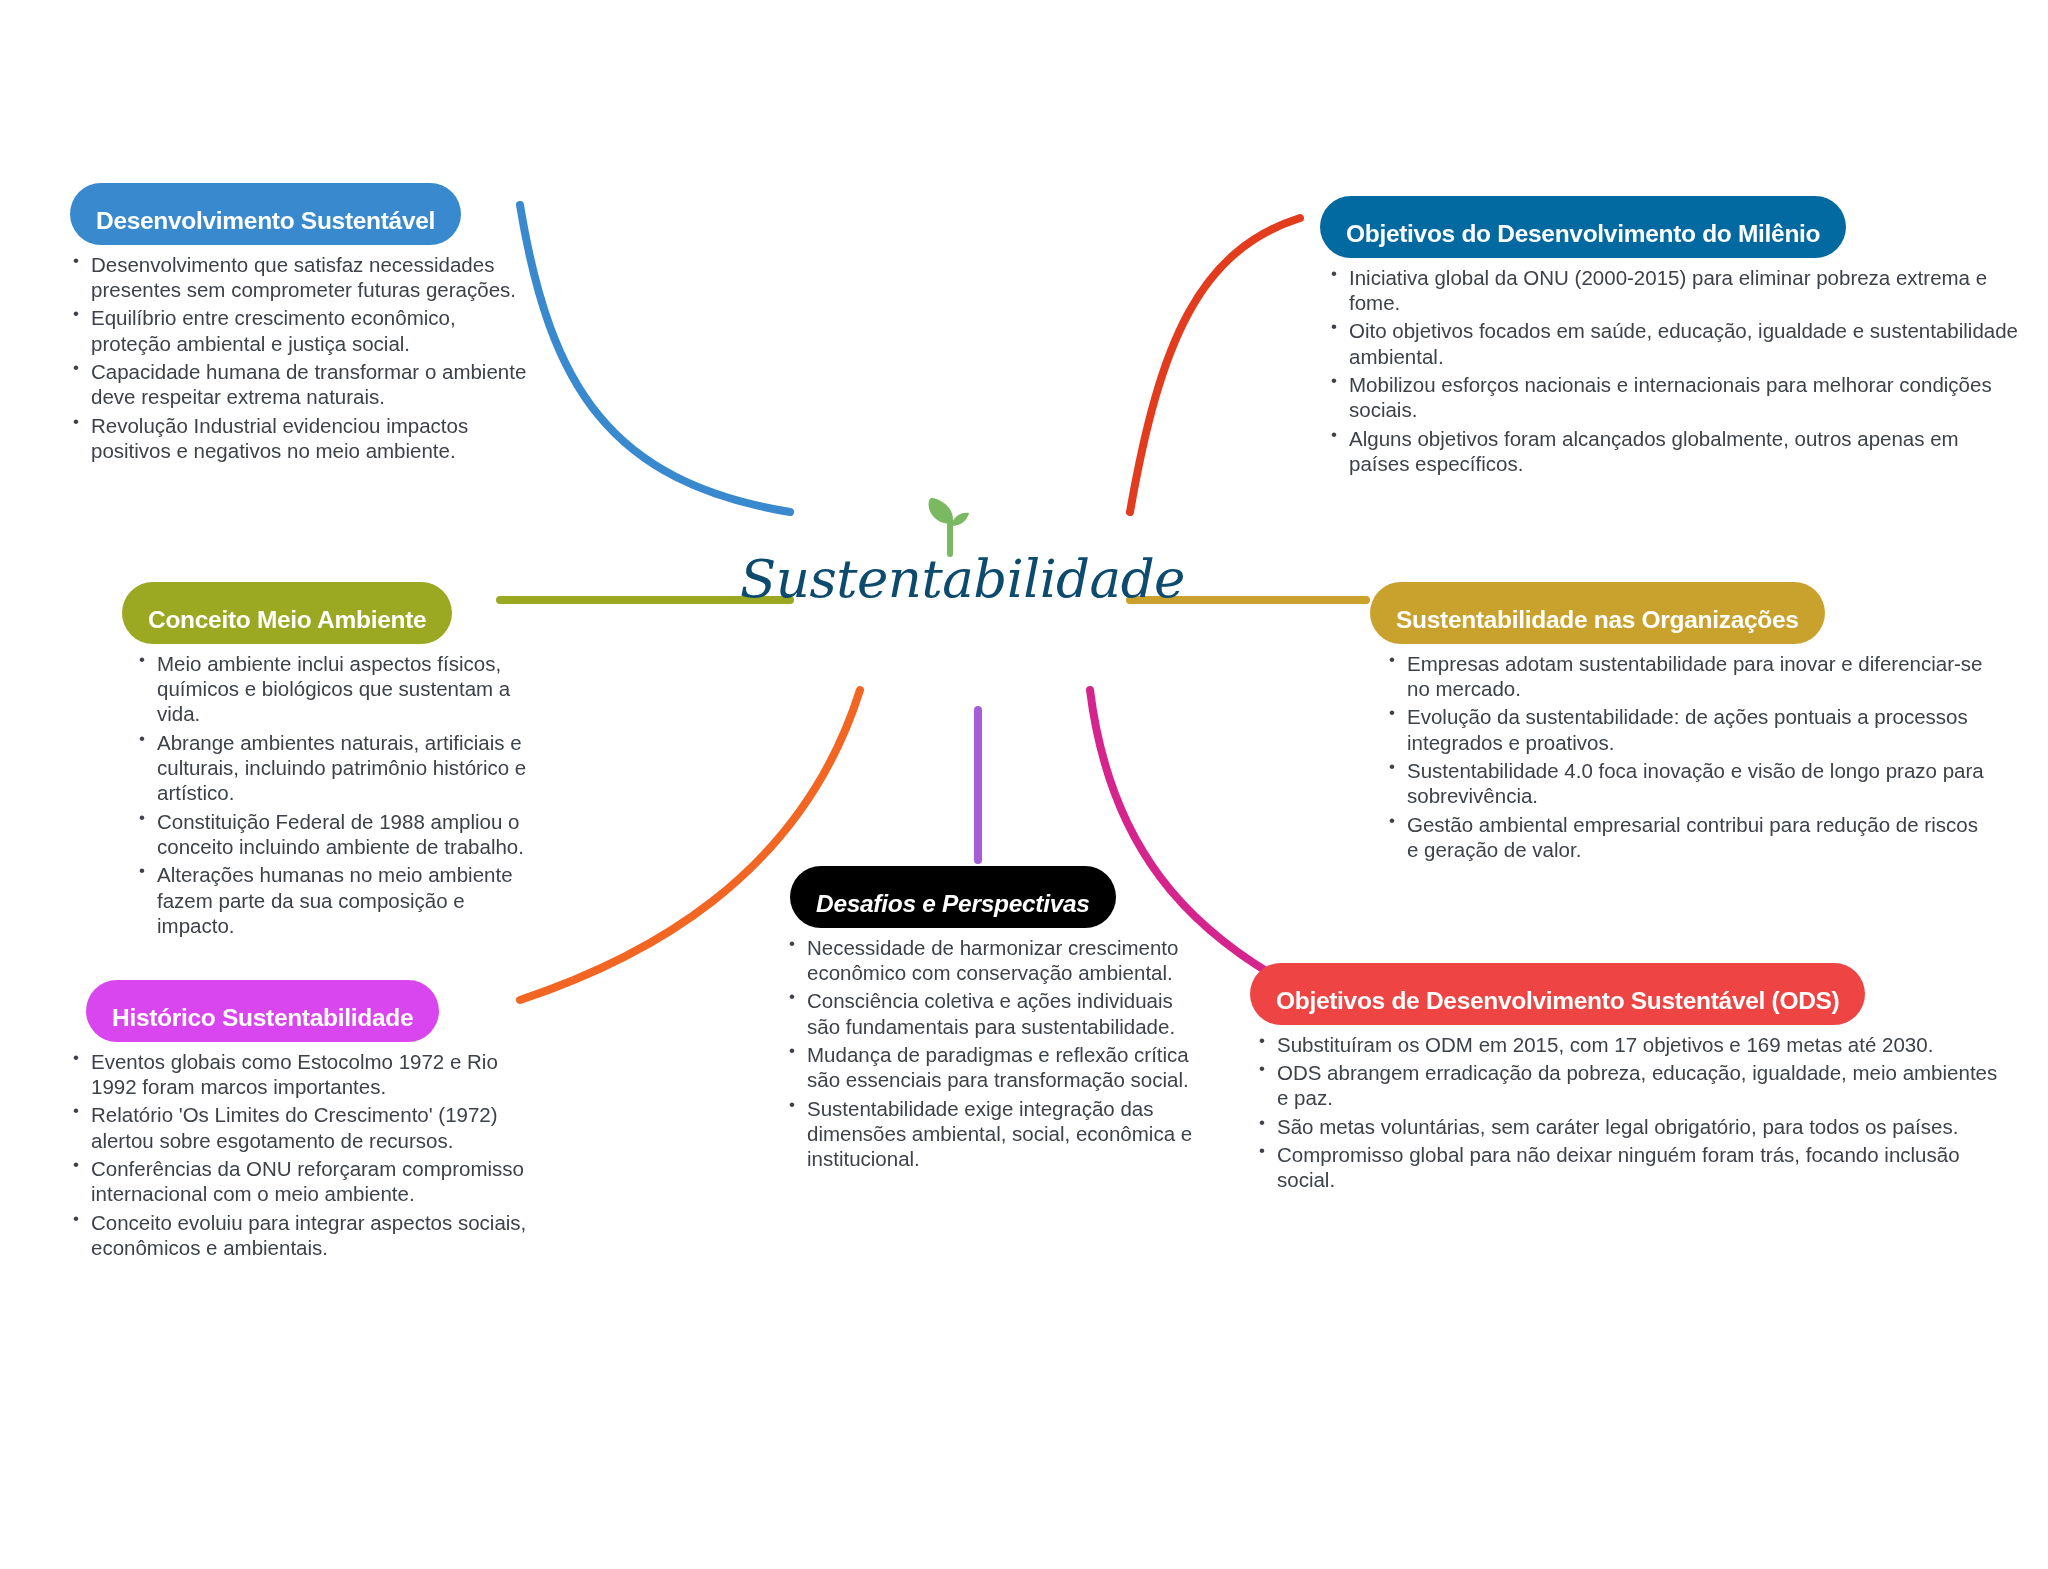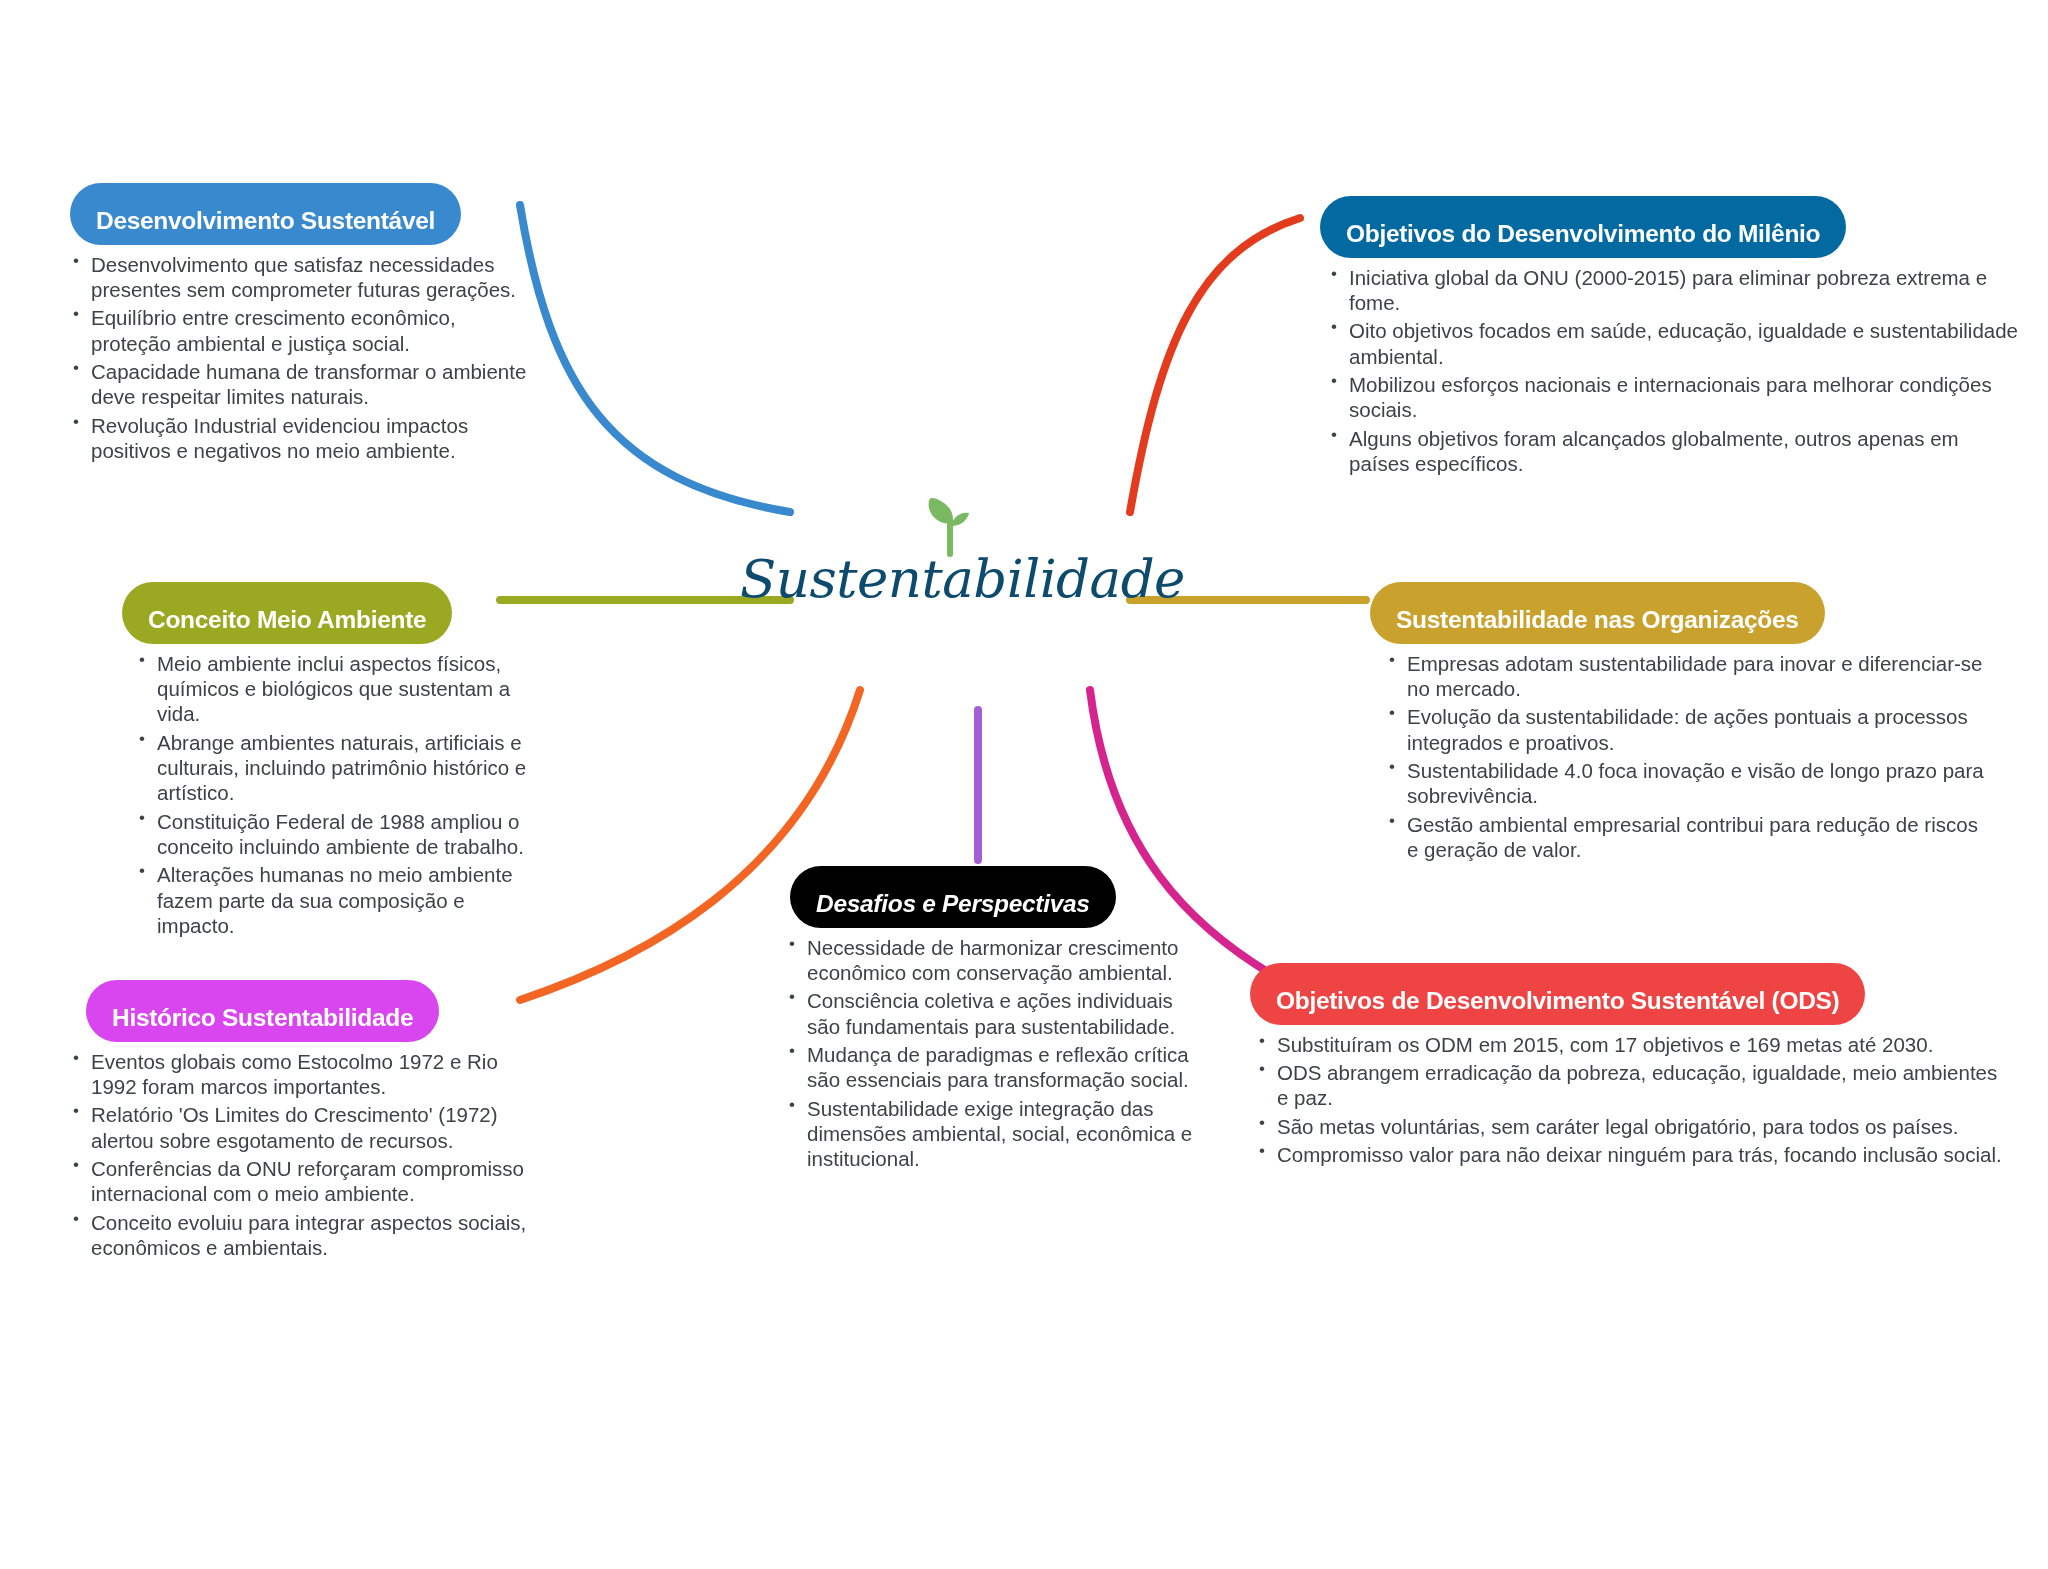--- a/index.html
+++ b/index.html
@@ -133,21 +133,21 @@
       <path d="M46 17 C41 16 35 18 31.5 22.5 C29.5 25 28.4 28 28.2 29.5 C33 30.4 39.2 28 42.8 23.4 C44.8 20.9 45.9 18.6 46 17 Z" fill="#7ab862"></path>
     </svg>
     <div class="center-title">Sustentabilidade</div>
   </div>
 
   <div class="node" id="node-desenvolvimento-sustentavel">
     <div class="node-pill" style="background: rgb(56, 137, 206);">Desenvolvimento Sustentável</div>
     <ul class="node-body">
       <li>Desenvolvimento que satisfaz necessidades presentes sem comprometer futuras gerações.</li>
       <li>Equilíbrio entre crescimento econômico, proteção ambiental e justiça social.</li>
-      <li>Capacidade humana de transformar o ambiente deve respeitar limites naturais.</li>
+      <li>Capacidade humana de transformar o ambiente deve respeitar extrema naturais.</li>
       <li>Revolução Industrial evidenciou impactos positivos e negativos no meio ambiente.</li>
     </ul>
   </div>
 
   <div class="node" id="node-odm">
     <div class="node-pill" style="background: #0369a1;">Objetivos do Desenvolvimento do Milênio</div>
     <ul class="node-body">
       <li>Iniciativa global da ONU (2000-2015) para eliminar pobreza extrema e fome.</li>
       <li>Oito objetivos focados em saúde, educação, igualdade e sustentabilidade ambiental.</li>
       <li>Mobilizou esforços nacionais e internacionais para melhorar condições sociais.</li>
@@ -194,17 +194,17 @@
       <li>Sustentabilidade exige integração das dimensões ambiental, social, econômica e institucional.</li>
     </ul>
   </div>
 
   <div class="node" id="node-ods">
     <div class="node-pill" style="background: #ef4444;">Objetivos de Desenvolvimento Sustentável (ODS)</div>
     <ul class="node-body">
       <li>Substituíram os ODM em 2015, com 17 objetivos e 169 metas até 2030.</li>
       <li>ODS abrangem erradicação da pobreza, educação, igualdade, meio ambientes e paz.</li>
       <li>São metas voluntárias, sem caráter legal obrigatório, para todos os países.</li>
-      <li>Compromisso valor para não deixar ninguém para trás, focando inclusão social.</li>
+      <li>Compromisso global para não deixar ninguém foram trás, focando inclusão social.</li>
     </ul>
   </div>
 
 </div>
 
 </body></html>

